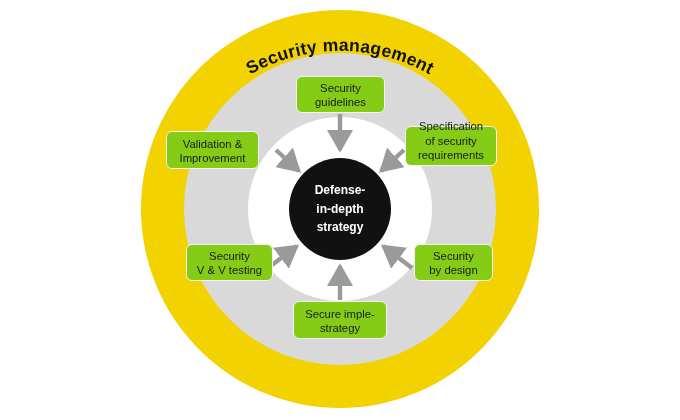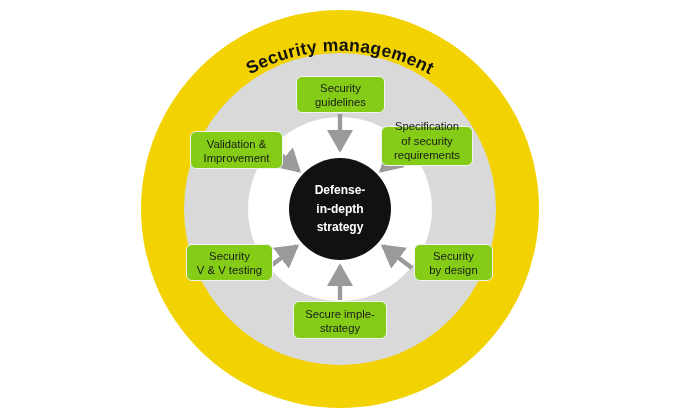--- a/index.html
+++ b/index.html
@@ -104,42 +104,42 @@
 
       <line x1="276" y1="150" x2="299" y2="171" marker-end="url(#arrowhead)"></line>
     </g>
   </svg>
 
   <div class="node-box" style="left:296px; top:76px; width:89px; height:37px;">
     <span>Security
 guidelines</span>
   </div>
 
-  <div class="node-box" style="left:381px; top:126px; width:92px; height:40px;">
+  <div class="node-box" style="left:405px; top:126px; width:92px; height:40px;">
     <span>Specification
 of security
 requirements</span>
   </div>
 
   <div class="node-box" style="left:414px; top:244px; width:79px; height:37px;">
     <span>Security
 by design</span>
   </div>
 
   <div class="node-box" style="left:293px; top:301px; width:94px; height:38px;">
     <span>Secure imple-
 strategy</span>
   </div>
 
   <div class="node-box" style="left:186px; top:244px; width:87px; height:37px;">
     <span>Security
 V &amp; V testing</span>
   </div>
 
-  <div class="node-box" style="left:190px; top:131px; width:93px; height:38px;">
+  <div class="node-box" style="left:166px; top:131px; width:93px; height:38px;">
     <span>Validation &amp;
 Improvement</span>
   </div>
 
   <div class="center-label">
     <span>Defense-
 in-depth
 strategy</span>
   </div>
 

